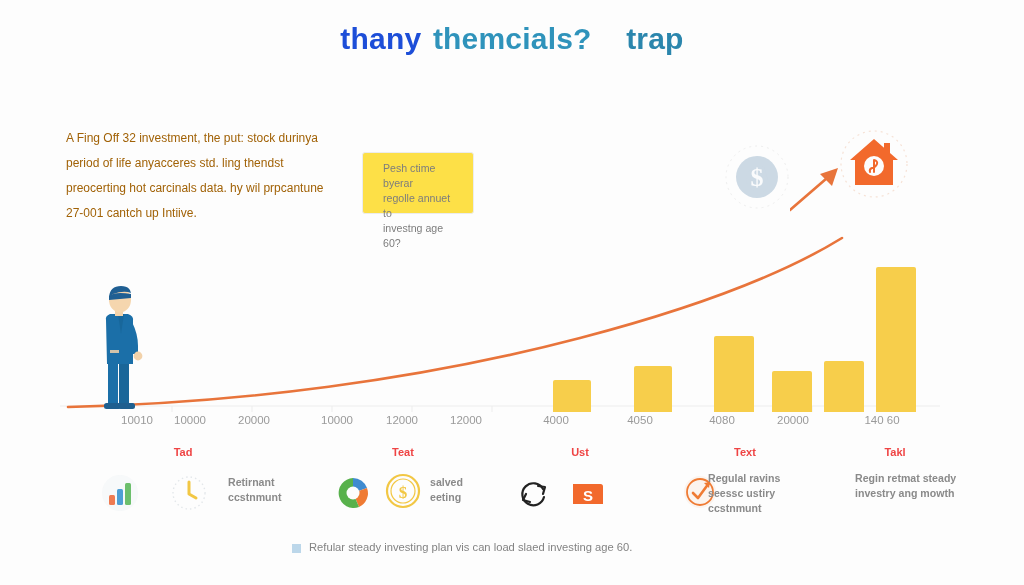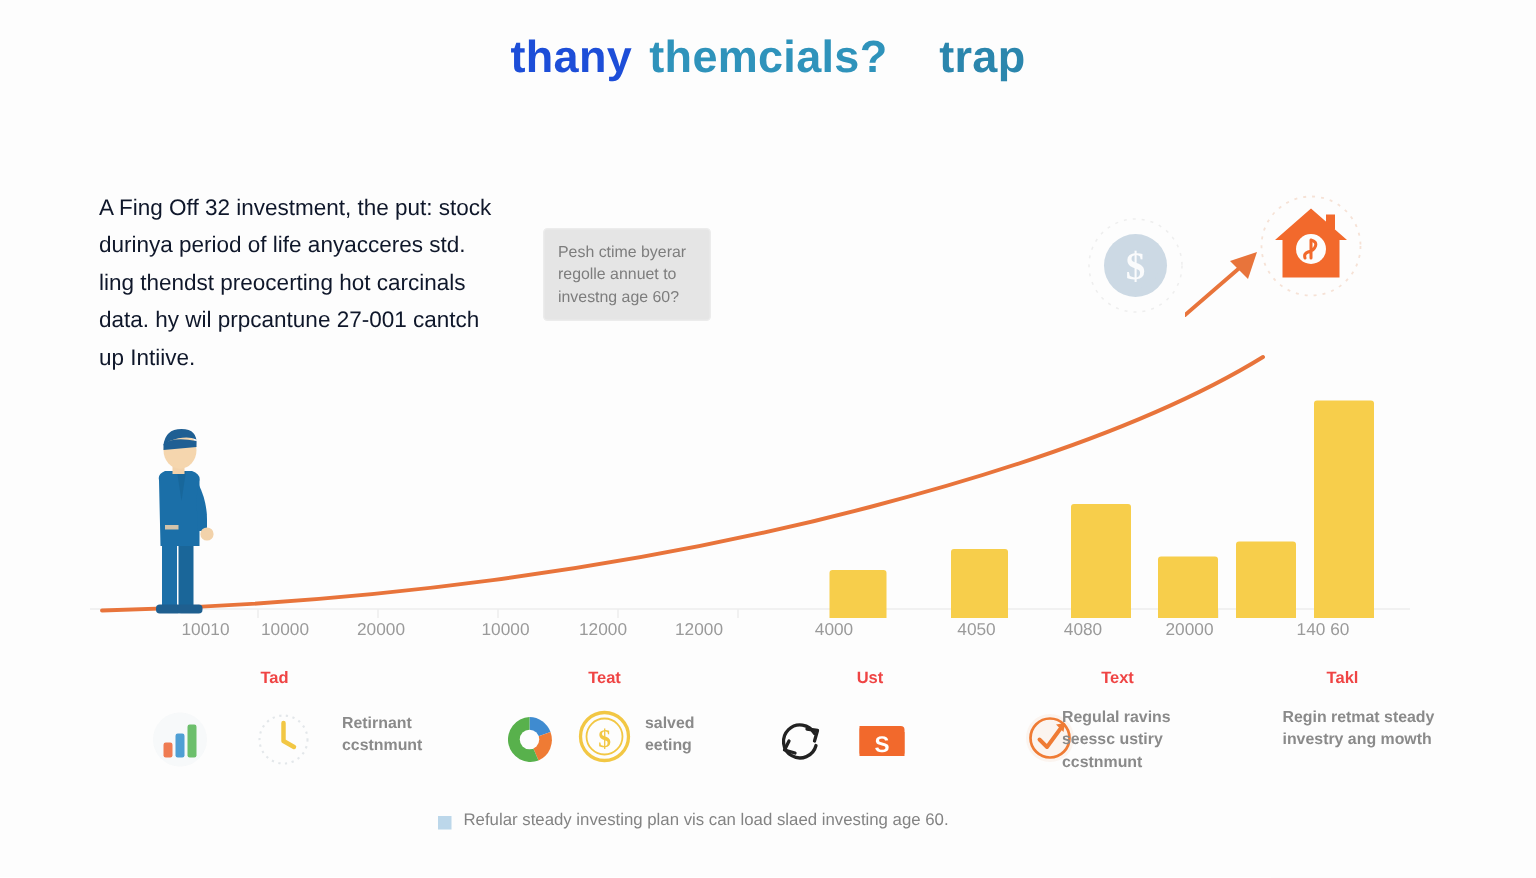--- a/index.html
+++ b/index.html
@@ -27,33 +27,33 @@
   }
   .title .t-a { color: #1d4ed8; }
   .title .t-b { color: #2f93bb; margin-left: 3px; }
   .title .t-c { color: #2b86ad; margin-left: 26px; }
 
   
   .body-para {
     position: absolute;
     left: 66px; top: 126px;
     width: 268px;
-    font-size: 15px;
+    font-size: 12px;
     line-height: 25px;
-    color: #0f172a;
+    color: #a16207;
   }
   
   .callout {
     position: absolute;
     left: 362px; top: 152px;
     width: 112px; height: 62px;
-    background: #e5e5e5;
+    background: #fde047;
     border: 1px solid #ececec;
     border-radius: 3px;
-    padding: 8px 9px;
+    padding: 8px 20px;
     font-size: 10.6px;
     line-height: 15px;
     color: #7d7d7d;
   }
 
   
   .plot {
     position: absolute;
     left: 60px; top: 240px;
     width: 880px; height: 172px;
@@ -225,21 +225,21 @@
   </svg>
 
   <div class="axis-row">
     <span class="tick" style="left:137px;">10010</span>
     <span class="tick" style="left:190px;">10000</span>
     <span class="tick" style="left:254px;">20000</span>
     <span class="tick" style="left:337px;">10000</span>
     <span class="tick" style="left:402px;">12000</span>
     <span class="tick" style="left:466px;">12000</span>
     <span class="tick" style="left:556px;">4000</span>
-    <span class="tick" style="left:640px;margin-left:11px;">4050</span>
+    <span class="tick" style="left:640px;">4050</span>
     <span class="tick" style="left:722px;">4080</span>
     <span class="tick" style="left:793px;">20000</span>
     <span class="tick" style="left:882px;">140 60</span>
   </div>
 
   <div class="legend">
 
     <span class="col-head" style="left:183px; top:0;">Tad</span>
     <span class="col-head" style="left:403px; top:0;">Teat</span>
     <span class="col-head" style="left:580px; top:0;">Ust</span>

